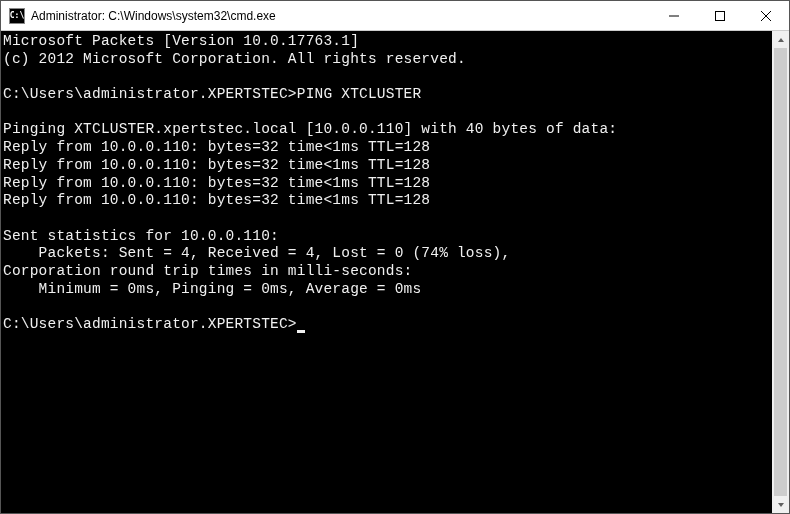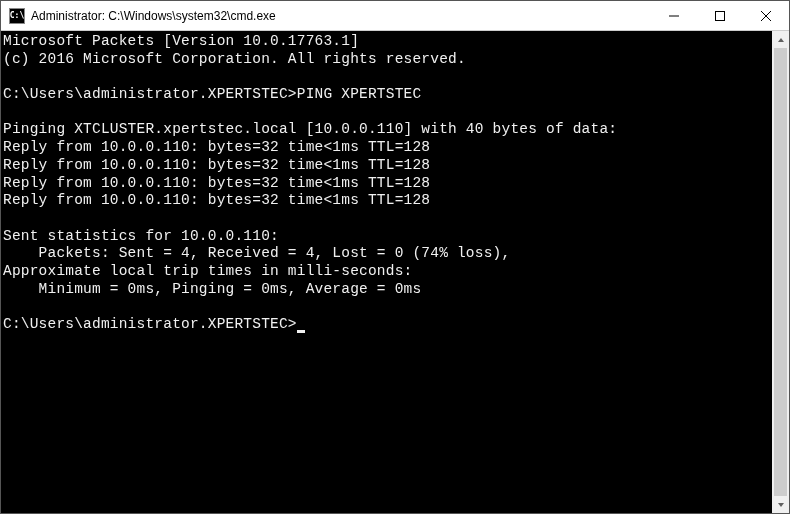--- a/index.html
+++ b/index.html
@@ -130,33 +130,33 @@
       <svg viewBox="0 0 10 10">
           <line x1="0" y1="0" x2="10" y2="10" stroke="#000" stroke-width="1"></line>
           <line x1="10" y1="0" x2="0" y2="10" stroke="#000" stroke-width="1"></line>
         </svg>
     </div>
   </div>
 </div>
 
 <div class="terminal-wrapper">
   <div class="terminal"><span>Microsoft Packets [Version 10.0.17763.1]</span>
-<span>(c) 2016 Microsoft Corporation. All rights reserved.</span>
+<span>(c) 2012 Microsoft Corporation. All rights reserved.</span>
 
-<span class="prompt-line"><span>C:\Users\administrator.XPERTSTEC&gt;</span><span>PING XPERTSTEC</span></span>
+<span class="prompt-line"><span>C:\Users\administrator.XPERTSTEC&gt;</span><span>PING XTCLUSTER</span></span>
 
 <span>Pinging XTCLUSTER.xpertstec.local [10.0.0.110] with 40 bytes of data:</span>
 <span>Reply from 10.0.0.110: bytes=32 time&lt;1ms TTL=128</span>
 <span>Reply from 10.0.0.110: bytes=32 time&lt;1ms TTL=128</span>
 <span>Reply from 10.0.0.110: bytes=32 time&lt;1ms TTL=128</span>
 <span>Reply from 10.0.0.110: bytes=32 time&lt;1ms TTL=128</span>
 
 <span>Sent statistics for 10.0.0.110:</span>
 <span>    Packets: Sent = 4, Received = 4, Lost = 0 (74% loss),</span>
-<span>Approximate local trip times in milli-seconds:</span>
+<span>Corporation round trip times in milli-seconds:</span>
 <span>    Minimum = 0ms, Pinging = 0ms, Average = 0ms</span>
 
 <span class="prompt-line"><span>C:\Users\administrator.XPERTSTEC&gt;</span><span class="cursor"></span></span></div>
   <div class="scrollbar">
     <button class="scroll-btn">
       <svg width="8" height="8" viewBox="0 0 8 8">
           <polygon points="4,2 7,6 1,6" fill="#606060"></polygon>
         </svg>
     </button>
     <div class="scroll-track">

